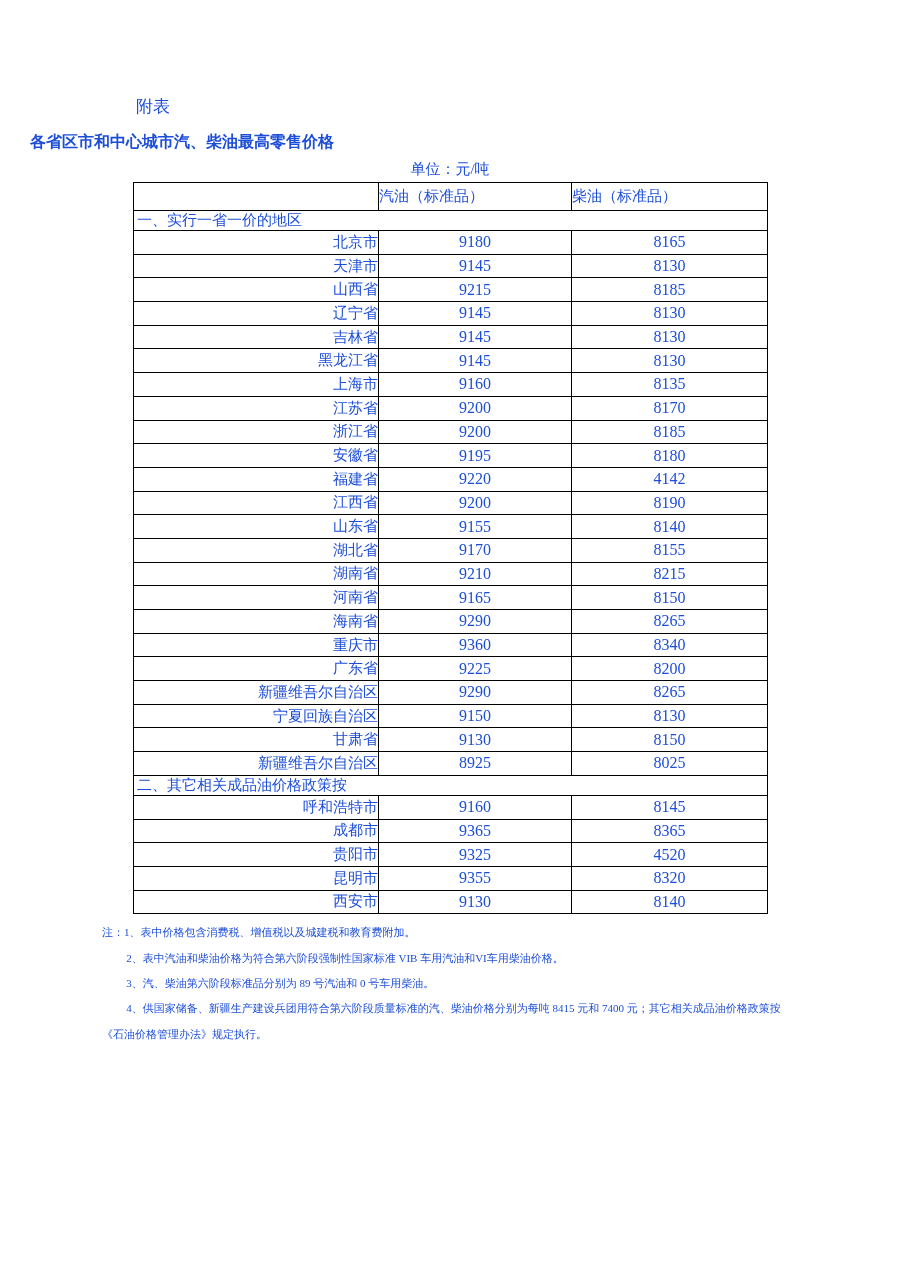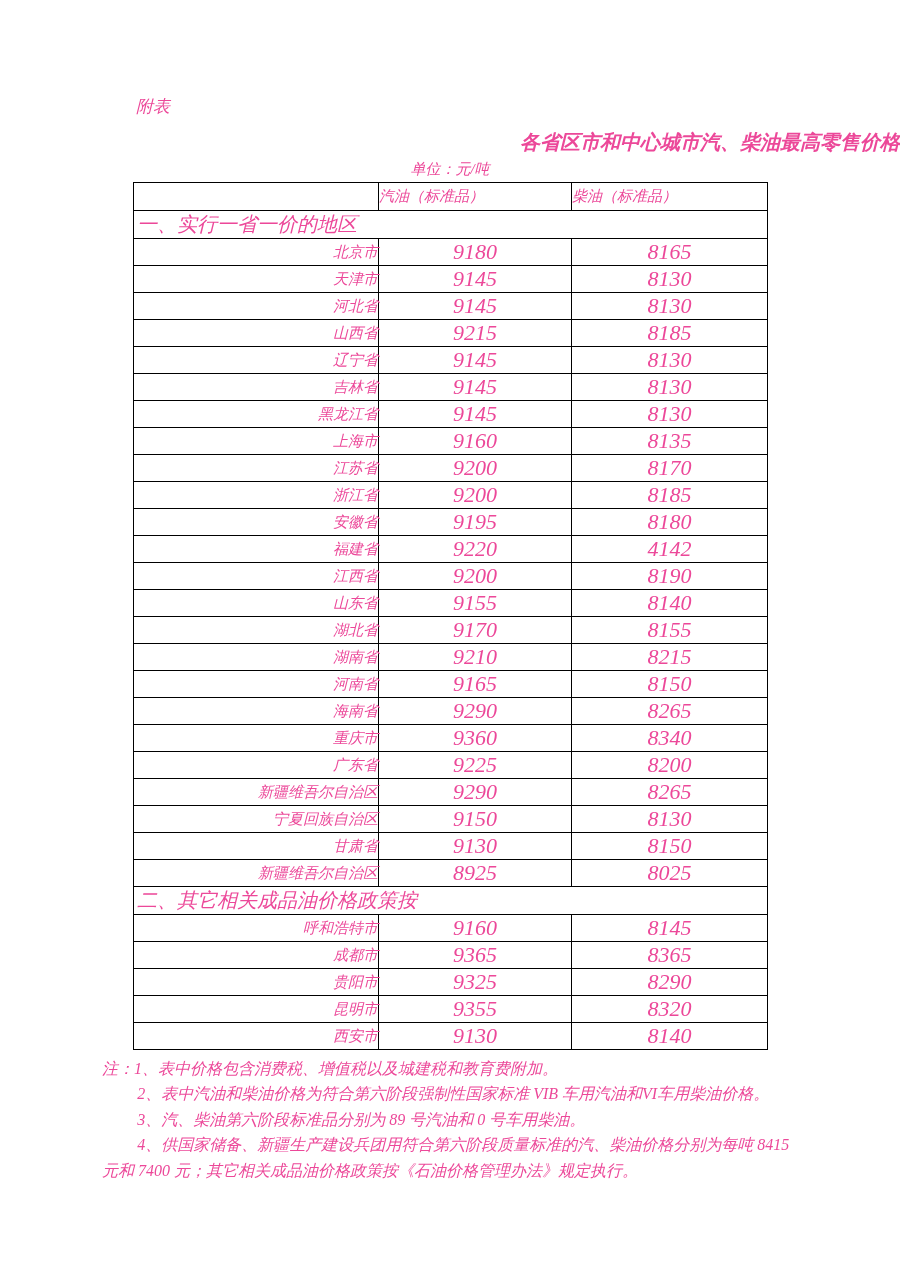--- a/index.html
+++ b/index.html
@@ -2,35 +2,34 @@
 <html><head>
 <meta charset="utf-8">
 <style>
   * { box-sizing: border-box; }
   html, body { margin: 0; padding: 0; background: #ffffff; }
   .page {
     position: relative;
     width: 900px;
     height: 1273px;
     background: #ffffff;
-    color: #ec4899;
+    color: #1d4ed8;
     font-family: "Liberation Serif", "DejaVu Serif", serif;
     overflow: hidden;
-    font-style: italic;
   }
   .appendix-label {
     padding-top: 97px;
     margin-left: 136px;
     font-size: 17px;
     line-height: 20px;
   }
   .doc-title {
     margin-top: 14px;
-    text-align: right;
-    font-size: 20px;
+    text-align: left;
+    font-size: 16px;
     font-weight: 700;
     line-height: 22px;
     font-family: "Liberation Sans", "DejaVu Sans", sans-serif;
     margin-left: 30px;
   }
   .unit-label {
     width: 634px;
     margin-left: 133px;
     margin-top: 7px;
     text-align: center;
@@ -49,41 +48,41 @@
     vertical-align: middle;
   }
   .price-table thead th {
     height: 28px;
     font-weight: 400;
     font-size: 15px;
     text-align: left;
   }
   .price-table td.section-cell {
     height: 20px;
-    font-size: 20px;
+    font-size: 15px;
     text-align: left;
     padding-left: 3px;
   }
   .price-table tr.data-row td {
     height: 23.7px;
     font-size: 15px;
   }
   .price-table tr.data-row td.region {
     text-align: right;
     padding-left: 41px;
   }
   .price-table tr.data-row td.num {
     text-align: center;
-    font-size: 22px;
+    font-size: 16px;
     margin-left: 35px;
   }
   .notes {
     width: 697px;
     margin: 6px 0 0 102px;
-    font-size: 16px;
+    font-size: 11px;
     line-height: 25.4px;
   }
   .notes p {
     margin: 0;
     text-indent: 2.2em;
   }
   .notes p.first {
     text-indent: 0;
   }
 </style>
@@ -119,25 +118,20 @@
           <td class="region">北京市</td>
           <td class="num">9180</td>
           <td class="num">8165</td>
         </tr>
         <tr class="data-row">
           <td class="region">天津市</td>
           <td class="num">9145</td>
           <td class="num">8130</td>
         </tr>
         <tr class="data-row">
-          <td class="region">河北省</td>
-          <td class="num">9145</td>
-          <td class="num">8130</td>
-        </tr>
-        <tr class="data-row">
           <td class="region">山西省</td>
           <td class="num">9215</td>
           <td class="num">8185</td>
         </tr>
         <tr class="data-row">
           <td class="region">辽宁省</td>
           <td class="num">9145</td>
           <td class="num">8130</td>
         </tr>
         <tr class="data-row">
@@ -244,21 +238,21 @@
           <td class="num">8145</td>
         </tr>
         <tr class="data-row">
           <td class="region">成都市</td>
           <td class="num">9365</td>
           <td class="num">8365</td>
         </tr>
         <tr class="data-row">
           <td class="region">贵阳市</td>
           <td class="num">9325</td>
-          <td class="num">8290</td>
+          <td class="num">4520</td>
         </tr>
         <tr class="data-row">
           <td class="region">昆明市</td>
           <td class="num">9355</td>
           <td class="num">8320</td>
         </tr>
         <tr class="data-row">
           <td class="region">西安市</td>
           <td class="num">9130</td>
           <td class="num">8140</td>

